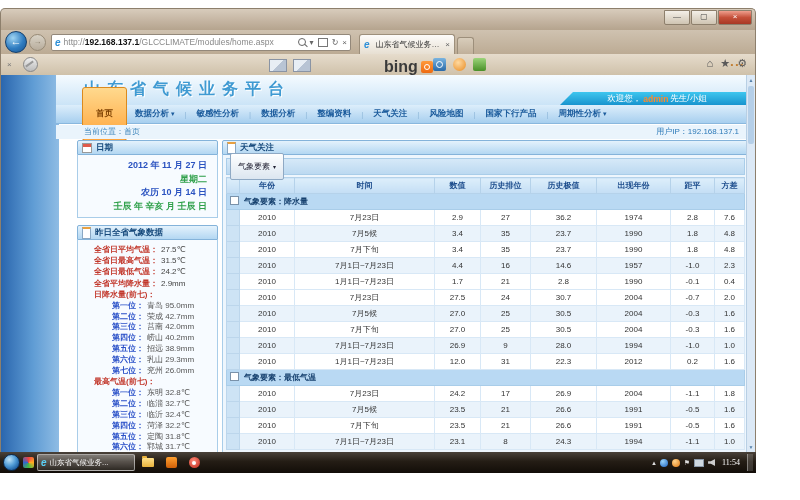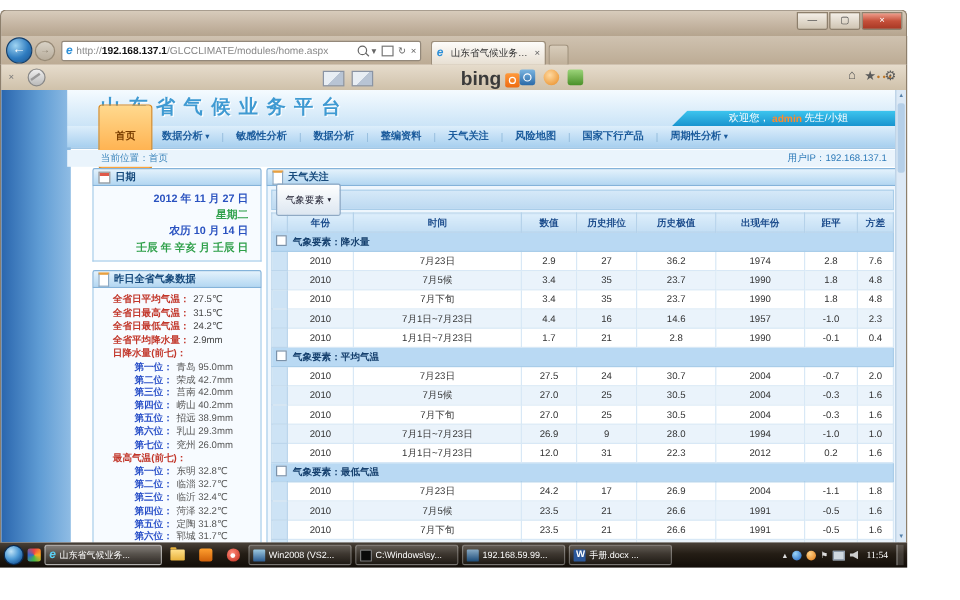--- a/index.html
+++ b/index.html
@@ -428,23 +428,20 @@
                 <td class="chk-col"></td>
                 <td>2010</td>
                 <td>1月1日~7月23日</td>
                 <td>1.7</td>
                 <td>21</td>
                 <td>2.8</td>
                 <td>1990</td>
                 <td>-0.1</td>
                 <td>0.4</td>
               </tr>
-              <tr class="group-row">
-                <td colspan="9"><span class="checkbox"></span><span class="group-label">气象要素：平均气温</span></td>
-              </tr>
               <tr class="data-row">
                 <td class="chk-col"></td>
                 <td>2010</td>
                 <td>7月23日</td>
                 <td>27.5</td>
                 <td>24</td>
                 <td>30.7</td>
                 <td>2004</td>
                 <td>-0.7</td>
                 <td>2.0</td>
@@ -560,38 +557,20 @@
       <span class="tlabel">山东省气候业务...</span>
     </div>
     <div class="pin">
         <span class="folder"></span>
       </div>
     <div class="pin">
         <span class="orangeapp"></span>
       </div>
     <div class="pin">
         <span class="redapp"></span>
-      </div>
-    <div style="display:flex;gap:3px;">
-        <div class="task-item">
-          <span class="ticon app"></span>
-          <span class="tlabel">Win2008 (VS2...</span>
-        </div>
-        <div class="task-item">
-          <span class="ticon console"></span>
-          <span class="tlabel">C:\Windows\sy...</span>
-        </div>
-        <div class="task-item">
-          <span class="ticon remote"></span>
-          <span class="tlabel">192.168.59.99...</span>
-        </div>
-        <div class="task-item">
-          <span class="ticon word"></span>
-          <span class="tlabel">手册.docx ...</span>
-        </div>
       </div>
     <div class="tray">
       <span class="tray-glyph">▴</span>
       <span class="tray-dot-blue"></span>
       <span class="tray-dot-orange"></span>
       <span class="tray-glyph">⚑</span>
       <span class="tray-screen"></span>
       <span class="spk"></span>
       <span class="clock">11:54</span>
       <span class="showdesk"></span>

